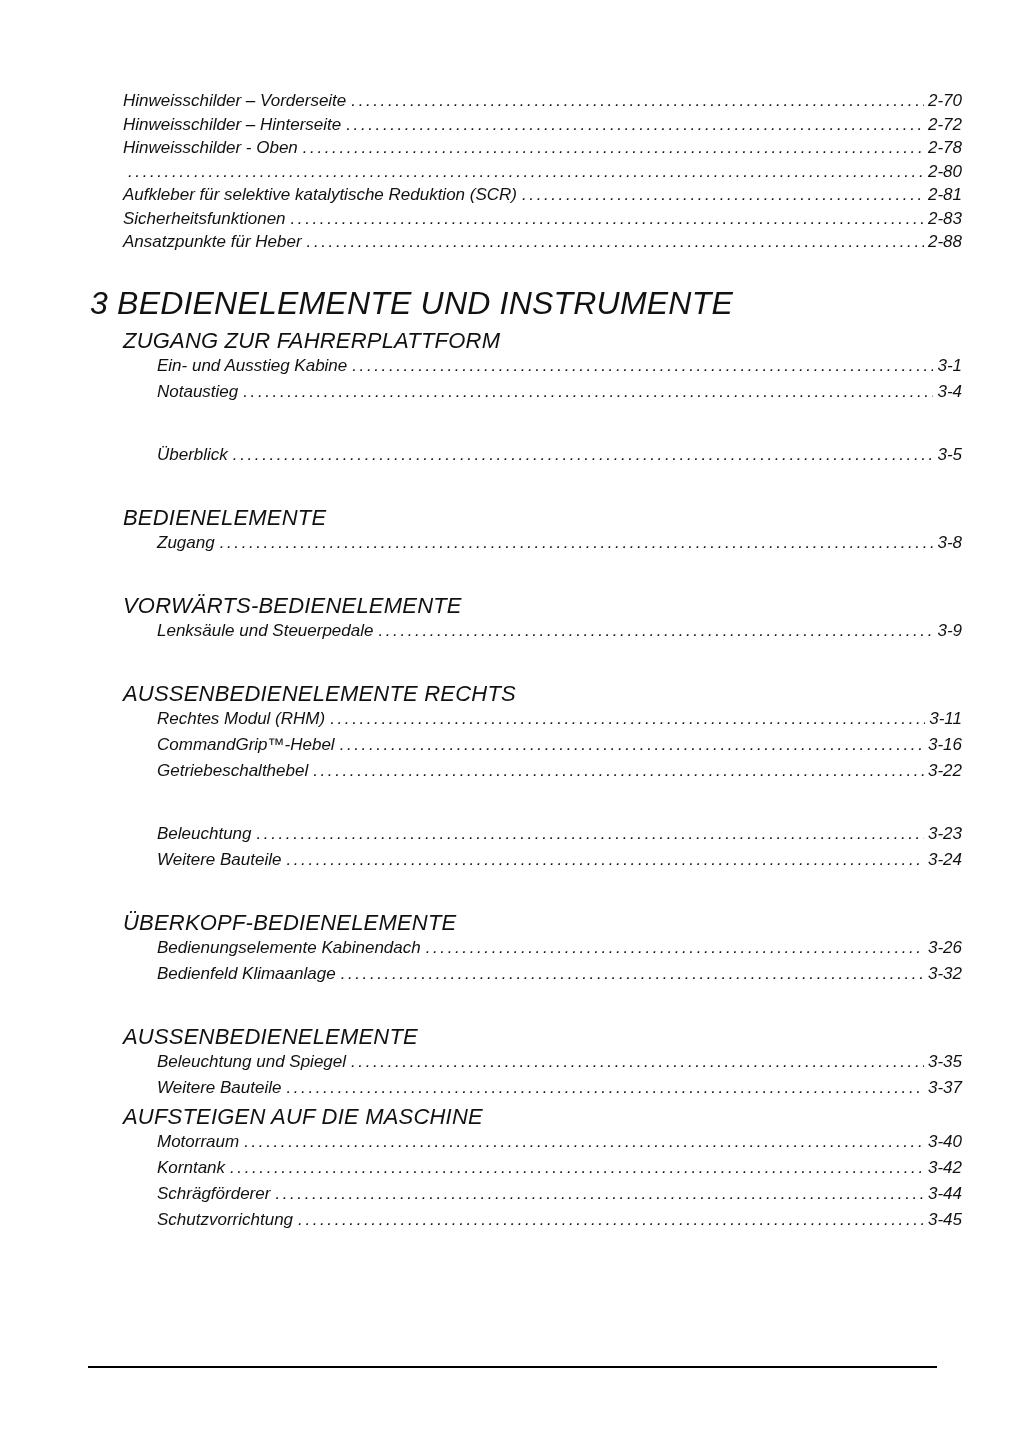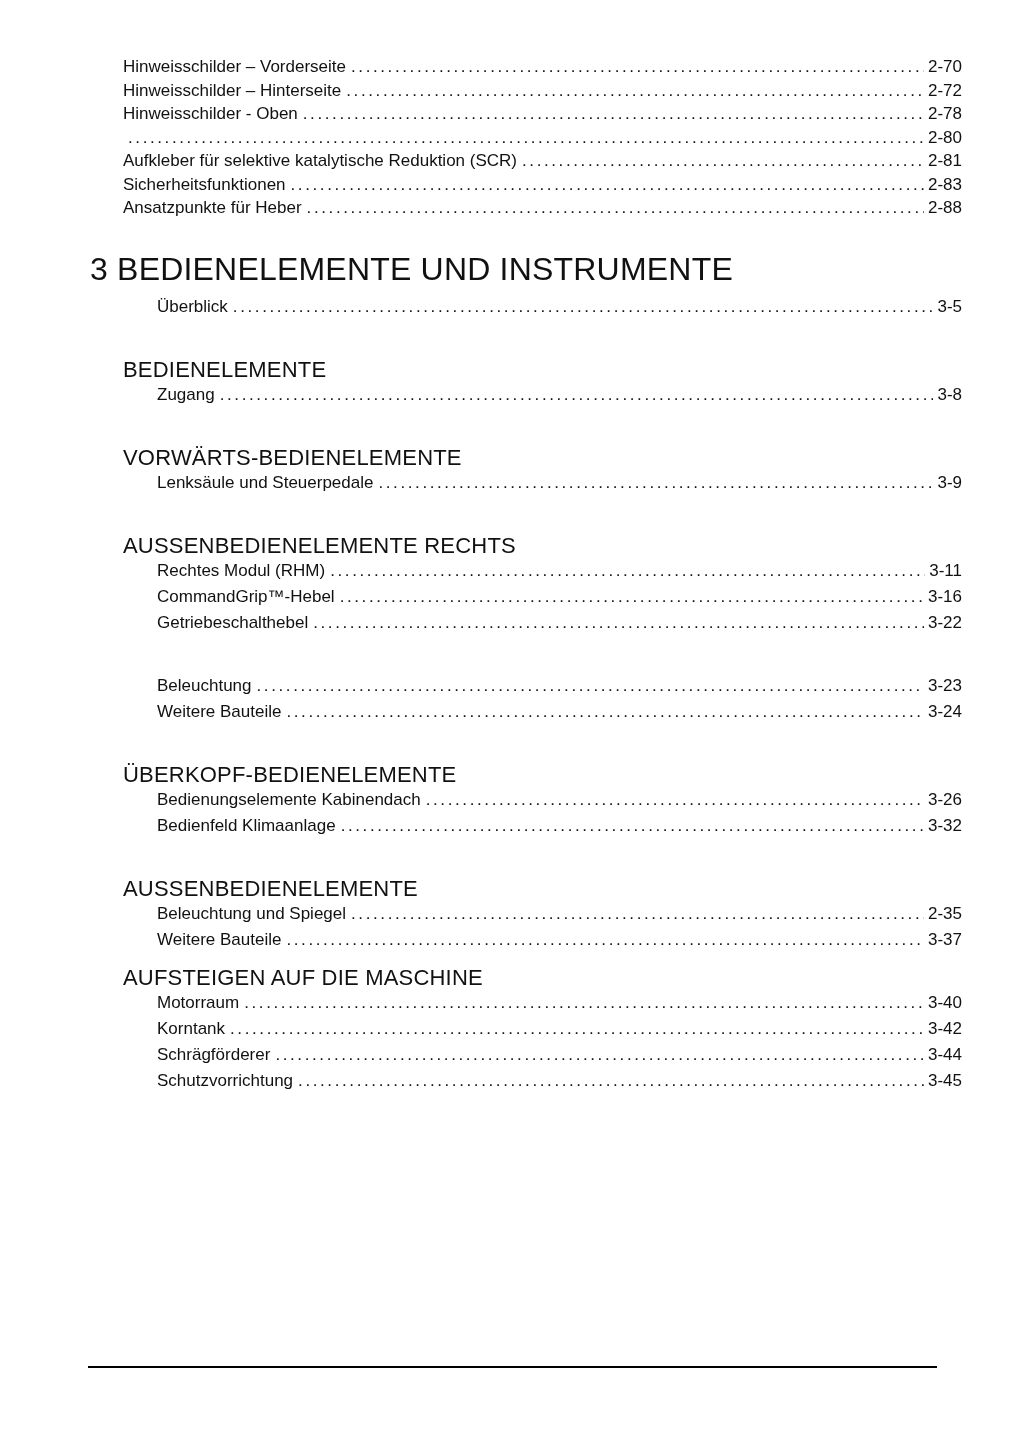--- a/index.html
+++ b/index.html
@@ -8,21 +8,22 @@
     width: 1024px;
     height: 1447px;
     position: relative;
     overflow: hidden;
     font-family: "Liberation Sans", sans-serif;
     color: #111111;
   }
   .page {
     position: absolute;
     inset: 0;
-    padding: 55px 62px 0 90px;
+    padding: 89px 62px 0 90px;
+    font-style: italic;
   }
 
   
   .toc-row {
     display: flex;
     align-items: baseline;
     font-size: 17px;
     line-height: 23.5px;
     white-space: nowrap;
   }
@@ -49,21 +50,21 @@
     font-weight: 400;
     line-height: 30px;
     margin-top: 34px;
     letter-spacing: 0.2px;
   }
 
   
   .sections { margin-left: 33px; }
   .toc-section { margin-top: 37px; }
   .toc-section:first-child { margin-top: 10px; }
-  .toc-section:last-child { margin-top: 12px; }
+  .toc-section:last-child { margin-top: 3px; }
   .section-title {
     font-size: 22px;
     font-weight: 400;
     line-height: 25px;
     letter-spacing: 0.2px;
   }
   .section-items { margin-left: 34px; }
   .section-items .toc-row { line-height: 26px; }
 
   
@@ -115,20 +116,35 @@
         <span class="toc-label">Ansatzpunkte für Heber</span>
         <span class="toc-dots"></span>
         <span class="toc-page">2-88</span>
       </div>
     </div>
 
   <div class="chapter-heading">3 BEDIENELEMENTE UND INSTRUMENTE</div>
 
   <div class="sections" id="sections">
       <section class="toc-section">
+        <h2 class="section-title">ZUGANG ZUR FAHRERPLATTFORM</h2>
+        <div class="section-items">
+          <div class="toc-row">
+            <span class="toc-label">Ein- und Ausstieg Kabine</span>
+            <span class="toc-dots"></span>
+            <span class="toc-page">3-1</span>
+          </div>
+          <div class="toc-row">
+            <span class="toc-label">Notaustieg</span>
+            <span class="toc-dots"></span>
+            <span class="toc-page">3-4</span>
+          </div>
+        </div>
+      </section>
+      <section class="toc-section">
         <div class="section-items">
           <div class="toc-row">
             <span class="toc-label">Überblick</span>
             <span class="toc-dots"></span>
             <span class="toc-page">3-5</span>
           </div>
         </div>
       </section>
       <section class="toc-section">
         <h2 class="section-title">BEDIENELEMENTE</h2>
@@ -198,21 +214,21 @@
             <span class="toc-page">3-32</span>
           </div>
         </div>
       </section>
       <section class="toc-section">
         <h2 class="section-title">AUSSENBEDIENELEMENTE</h2>
         <div class="section-items">
           <div class="toc-row">
             <span class="toc-label">Beleuchtung und Spiegel</span>
             <span class="toc-dots"></span>
-            <span class="toc-page">2-35</span>
+            <span class="toc-page">3-35</span>
           </div>
           <div class="toc-row">
             <span class="toc-label">Weitere Bauteile</span>
             <span class="toc-dots"></span>
             <span class="toc-page">3-37</span>
           </div>
         </div>
       </section>
       <section class="toc-section">
         <h2 class="section-title">AUFSTEIGEN AUF DIE MASCHINE</h2>

